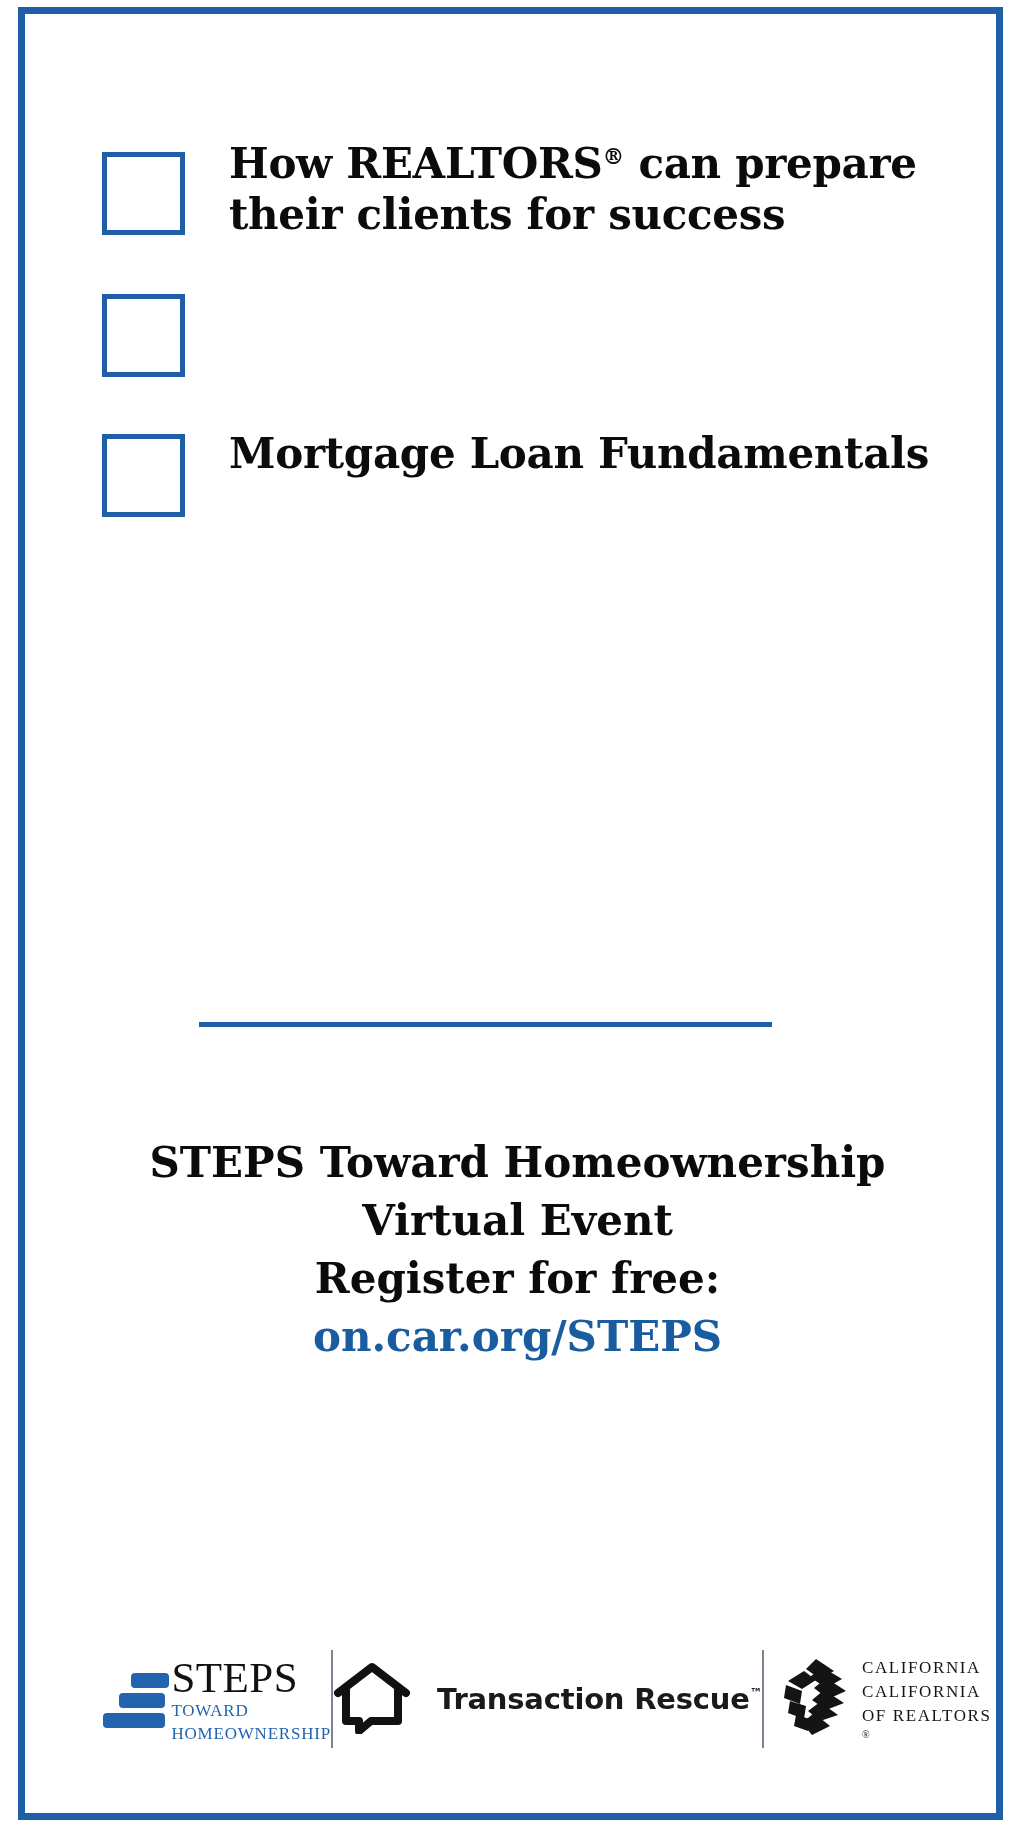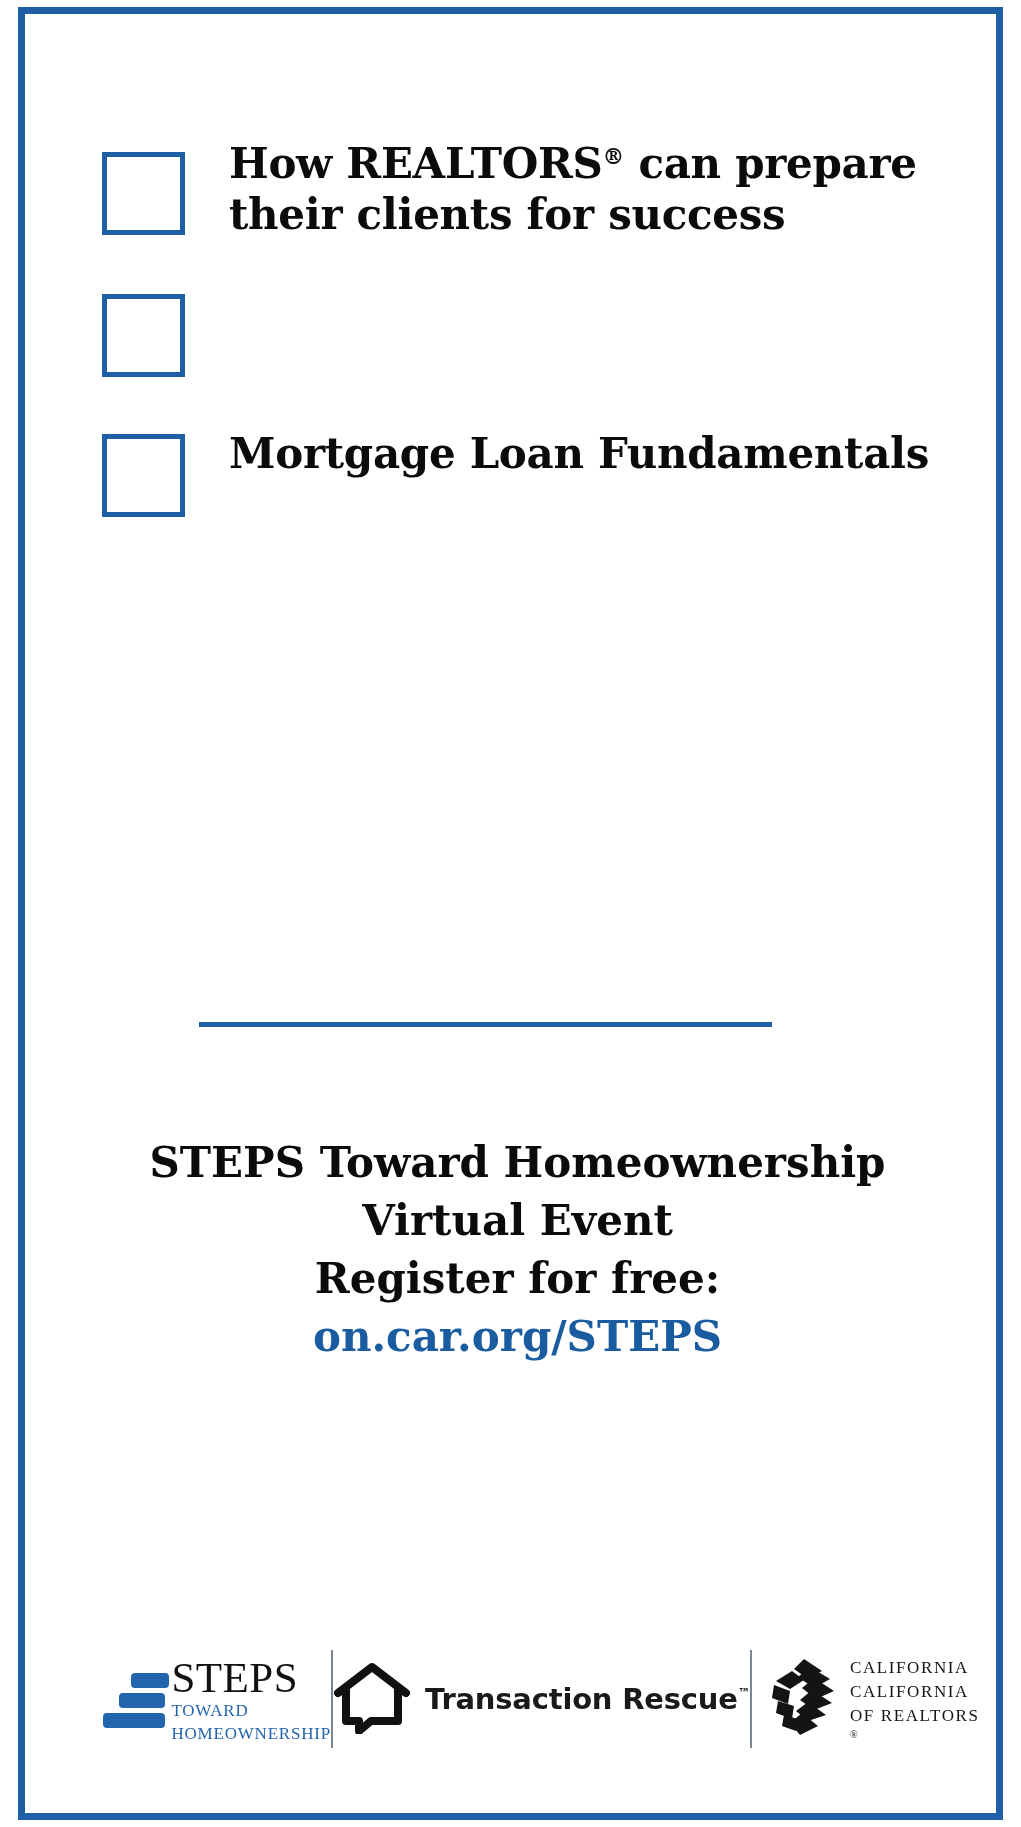--- a/index.html
+++ b/index.html
@@ -181,21 +181,21 @@
   }
   .steps-sub1 { font-size: 17px; margin-top: 3px; }
   .steps-sub2 { font-size: 17px; margin-top: 6px; }
 
   
   #logo-tr {
     flex: 1 1 auto;
     display: flex;
     align-items: center;
     justify-content: center;
-    gap: 14px;
+    gap: 26px;
   }
   .tr-house { flex: 0 0 auto; }
   .tr-text {
     font-family: "DejaVu Sans", sans-serif;
     font-weight: bold;
     font-size: 29px;
     color: #1a1a1a;
     letter-spacing: -0.2px;
     position: relative;
     white-space: nowrap;

